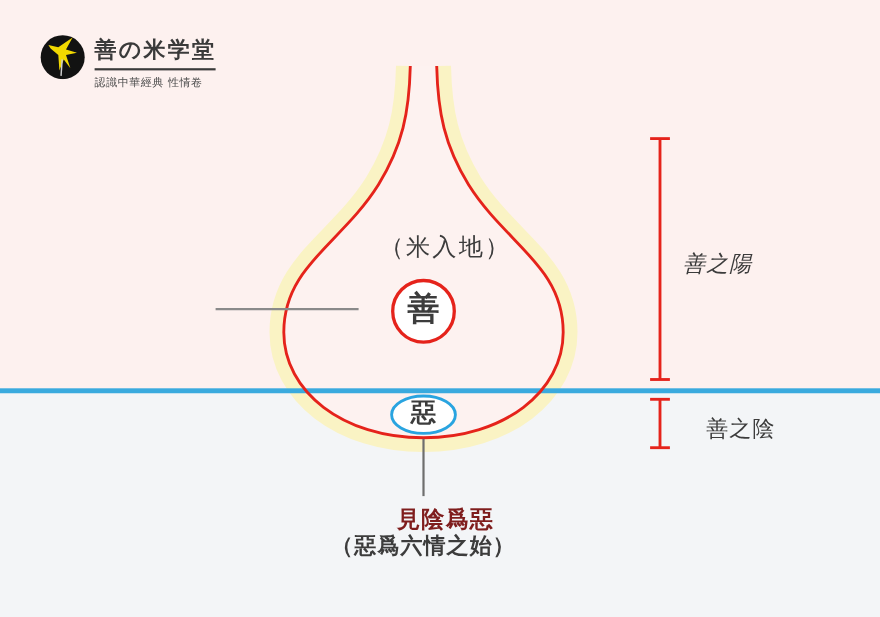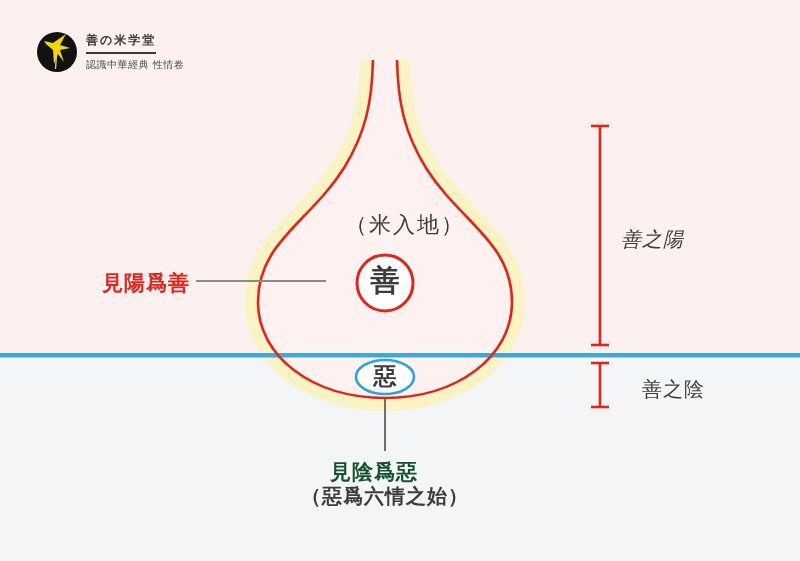--- a/index.html
+++ b/index.html
@@ -6,31 +6,31 @@
   html,body { width:800px; height:561px; overflow:hidden; }
   body { font-family:"DejaVu Sans","Liberation Sans",sans-serif; }
   .canvas { position:relative; width:800px; height:561px; background:#fdf1ef; }
   .bg-below { position:absolute; left:0; top:357px; width:800px; height:204px; background:#f3f5f7; }
   svg.diagram { position:absolute; left:0; top:0; width:800px; height:561px; }
 
   
   .logo { position:absolute; left:36px; top:30px; display:flex; align-items:flex-start; }
   .logo-badge { width:42px; height:42px; }
   .logo-text { margin-left:8px; padding-top:2px; }
-  .logo-title { font-size:12px; font-weight:bold; color:#3a3a3a; letter-spacing:2px;
+  .logo-title { font-size:20px; font-weight:bold; color:#3a3a3a; letter-spacing:2px;
                 border-bottom:2px solid #3a3a3a; padding-bottom:3px; width:fit-content; }
   .logo-subtitle { font-size:10px; color:#4a4a4a; letter-spacing:0.5px; margin-top:4px; }
 
   .lbl { position:absolute; white-space:nowrap; color:#3c3c3c; }
   .lbl-center { transform:translateX(-50%); text-align:center; }
   .drop-inner-label { left:405px; top:210px; font-size:22px; letter-spacing:2px; font-weight:500; }
   .good-char { left:385px; top:266px; font-size:29px; font-weight:600; line-height:1; }
   .evil-char { left:385px; top:365px; font-size:23px; font-weight:600; line-height:1; }
   .left-label { left:102px; top:269px; font-size:21px; font-weight:bold; color:#e5231b; letter-spacing:1px; }
-  .bottom-label { left:374px; top:458px; font-size:21px; font-weight:bold; color:#14532d; letter-spacing:1px; }
+  .bottom-label { left:405px; top:458px; font-size:21px; font-weight:bold; color:#7f1d1d; letter-spacing:1px; }
   .bottom-sublabel { left:385px; top:483px; font-size:20px; font-weight:700; letter-spacing:1px; }
   .right-top-label { left:621px; top:226px; font-size:20px; font-weight:500; letter-spacing:1px;font-style:italic; }
   .right-bottom-label { left:621px; top:376px; font-size:20px; font-weight:500; letter-spacing:1px;margin-left:21px; }
 </style>
 </head>
 <body>
 
 <div class="canvas">
   <div class="bg-below"></div>
 
@@ -73,18 +73,17 @@
     </svg>
     <div class="logo-text">
       <div class="logo-title">善の米学堂</div>
       <div class="logo-subtitle">認識中華經典 性情卷</div>
     </div>
   </div>
 
   <div class="lbl lbl-center drop-inner-label">（米入地）</div>
   <div class="lbl lbl-center good-char">善</div>
   <div class="lbl lbl-center evil-char">惡</div>
-  <div class="lbl left-label">見陽爲善</div>
   <div class="lbl lbl-center bottom-label">見陰爲惡</div>
   <div class="lbl lbl-center bottom-sublabel">（惡爲六情之始）</div>
   <div class="lbl right-top-label">善之陽</div>
   <div class="lbl right-bottom-label">善之陰</div>
 </div>
 
 </body></html>

